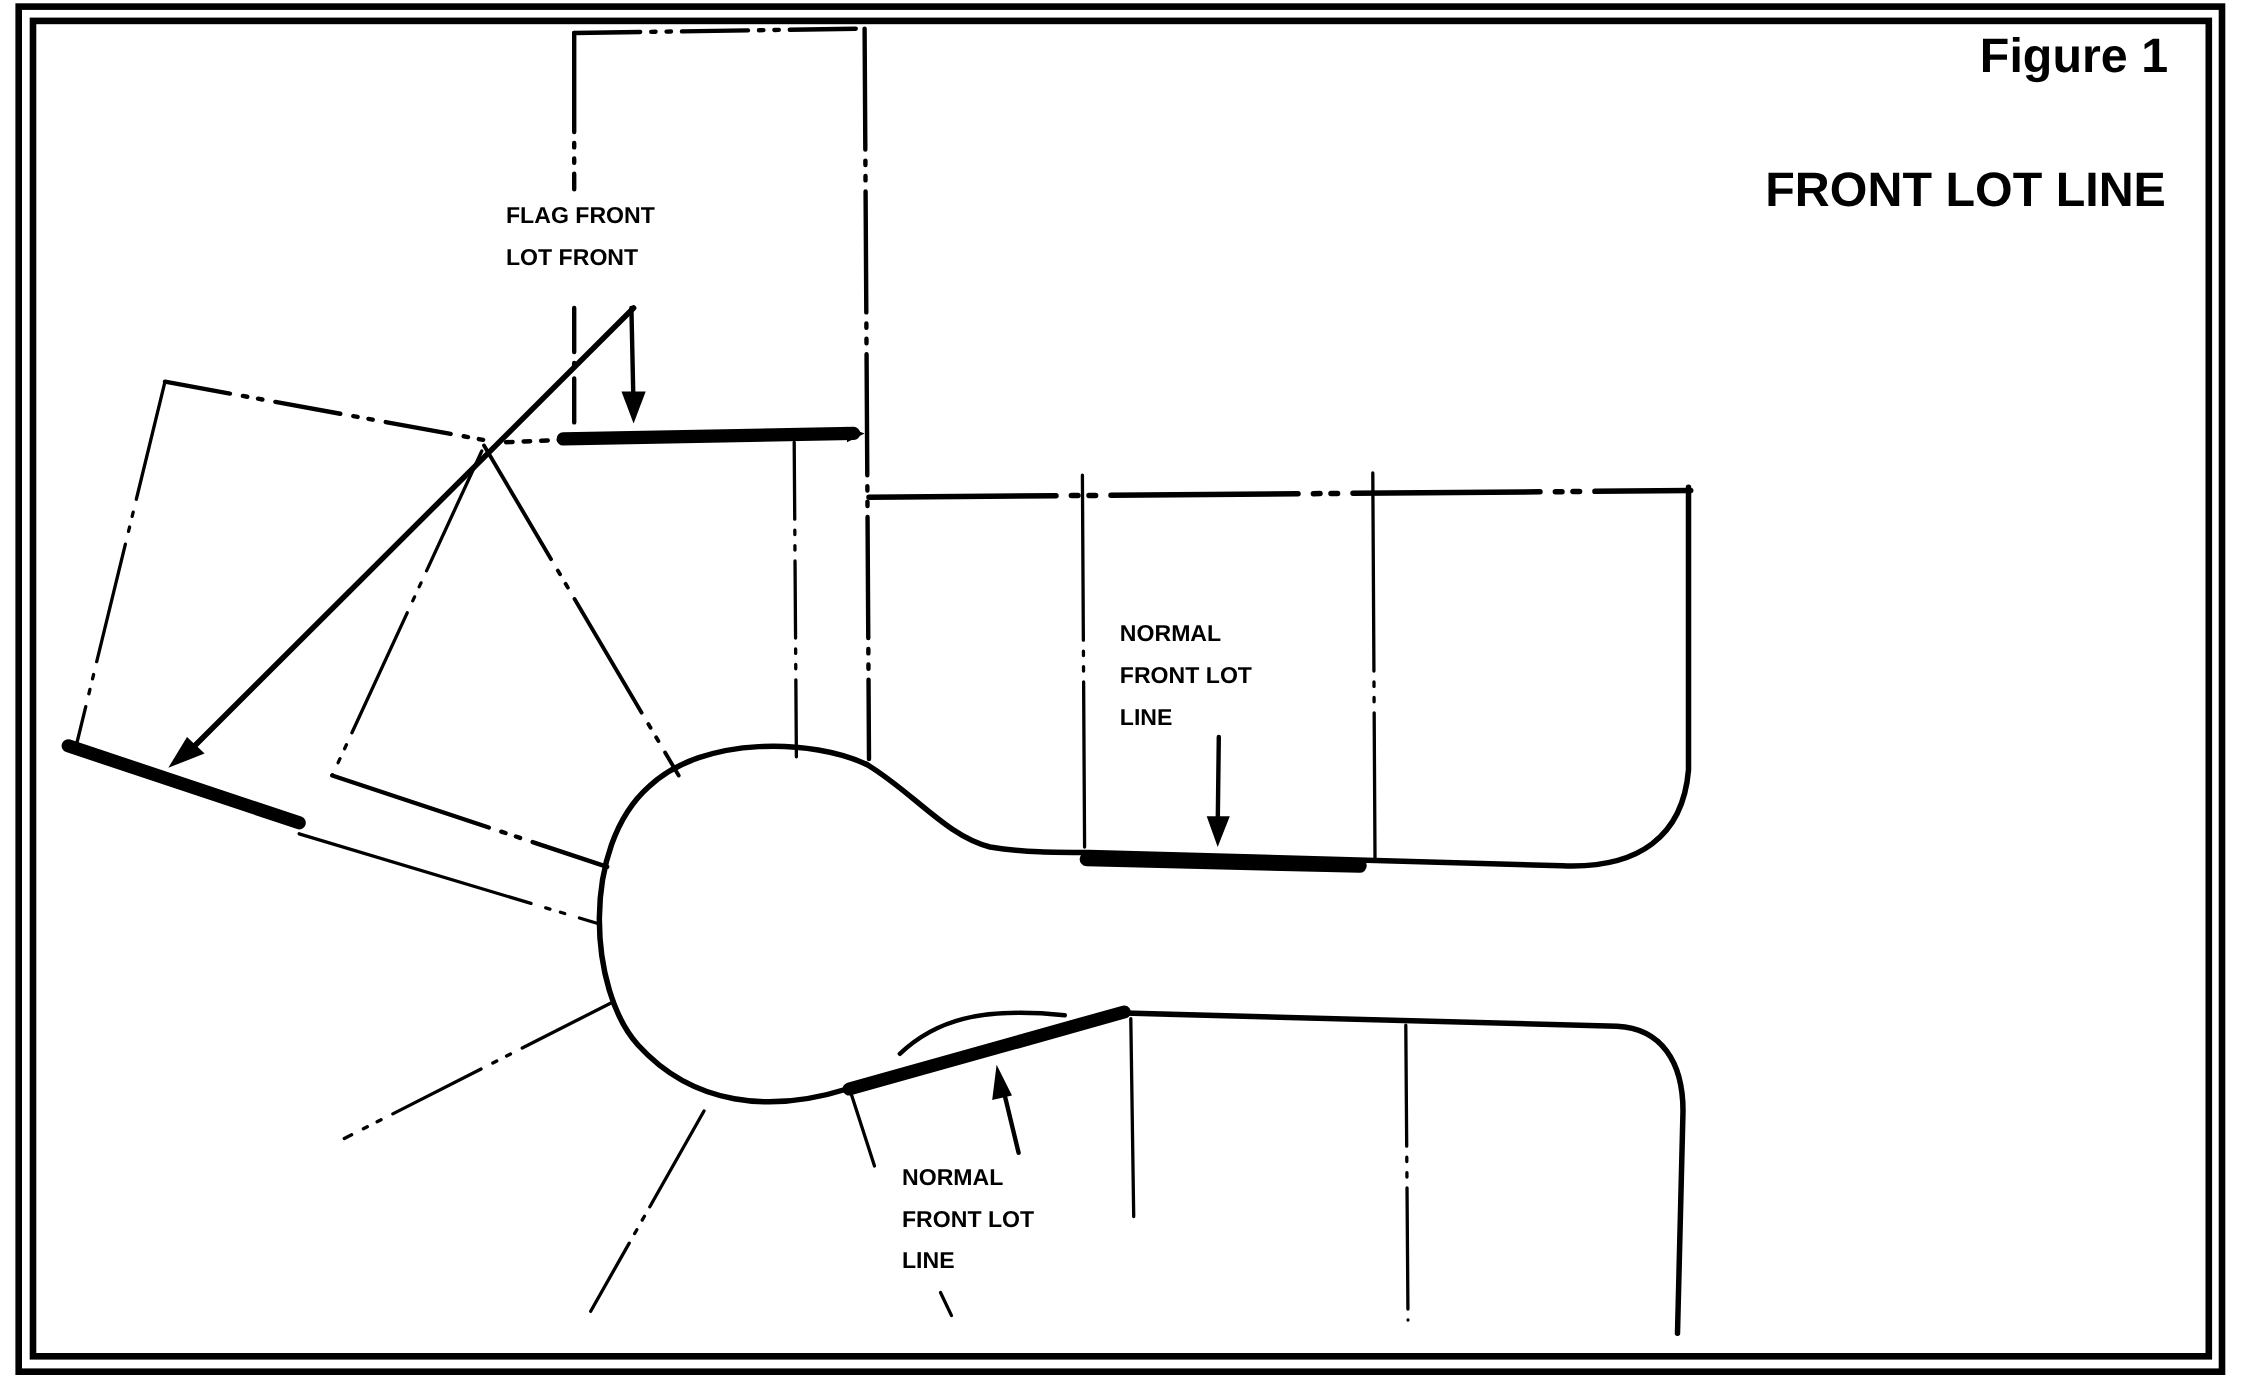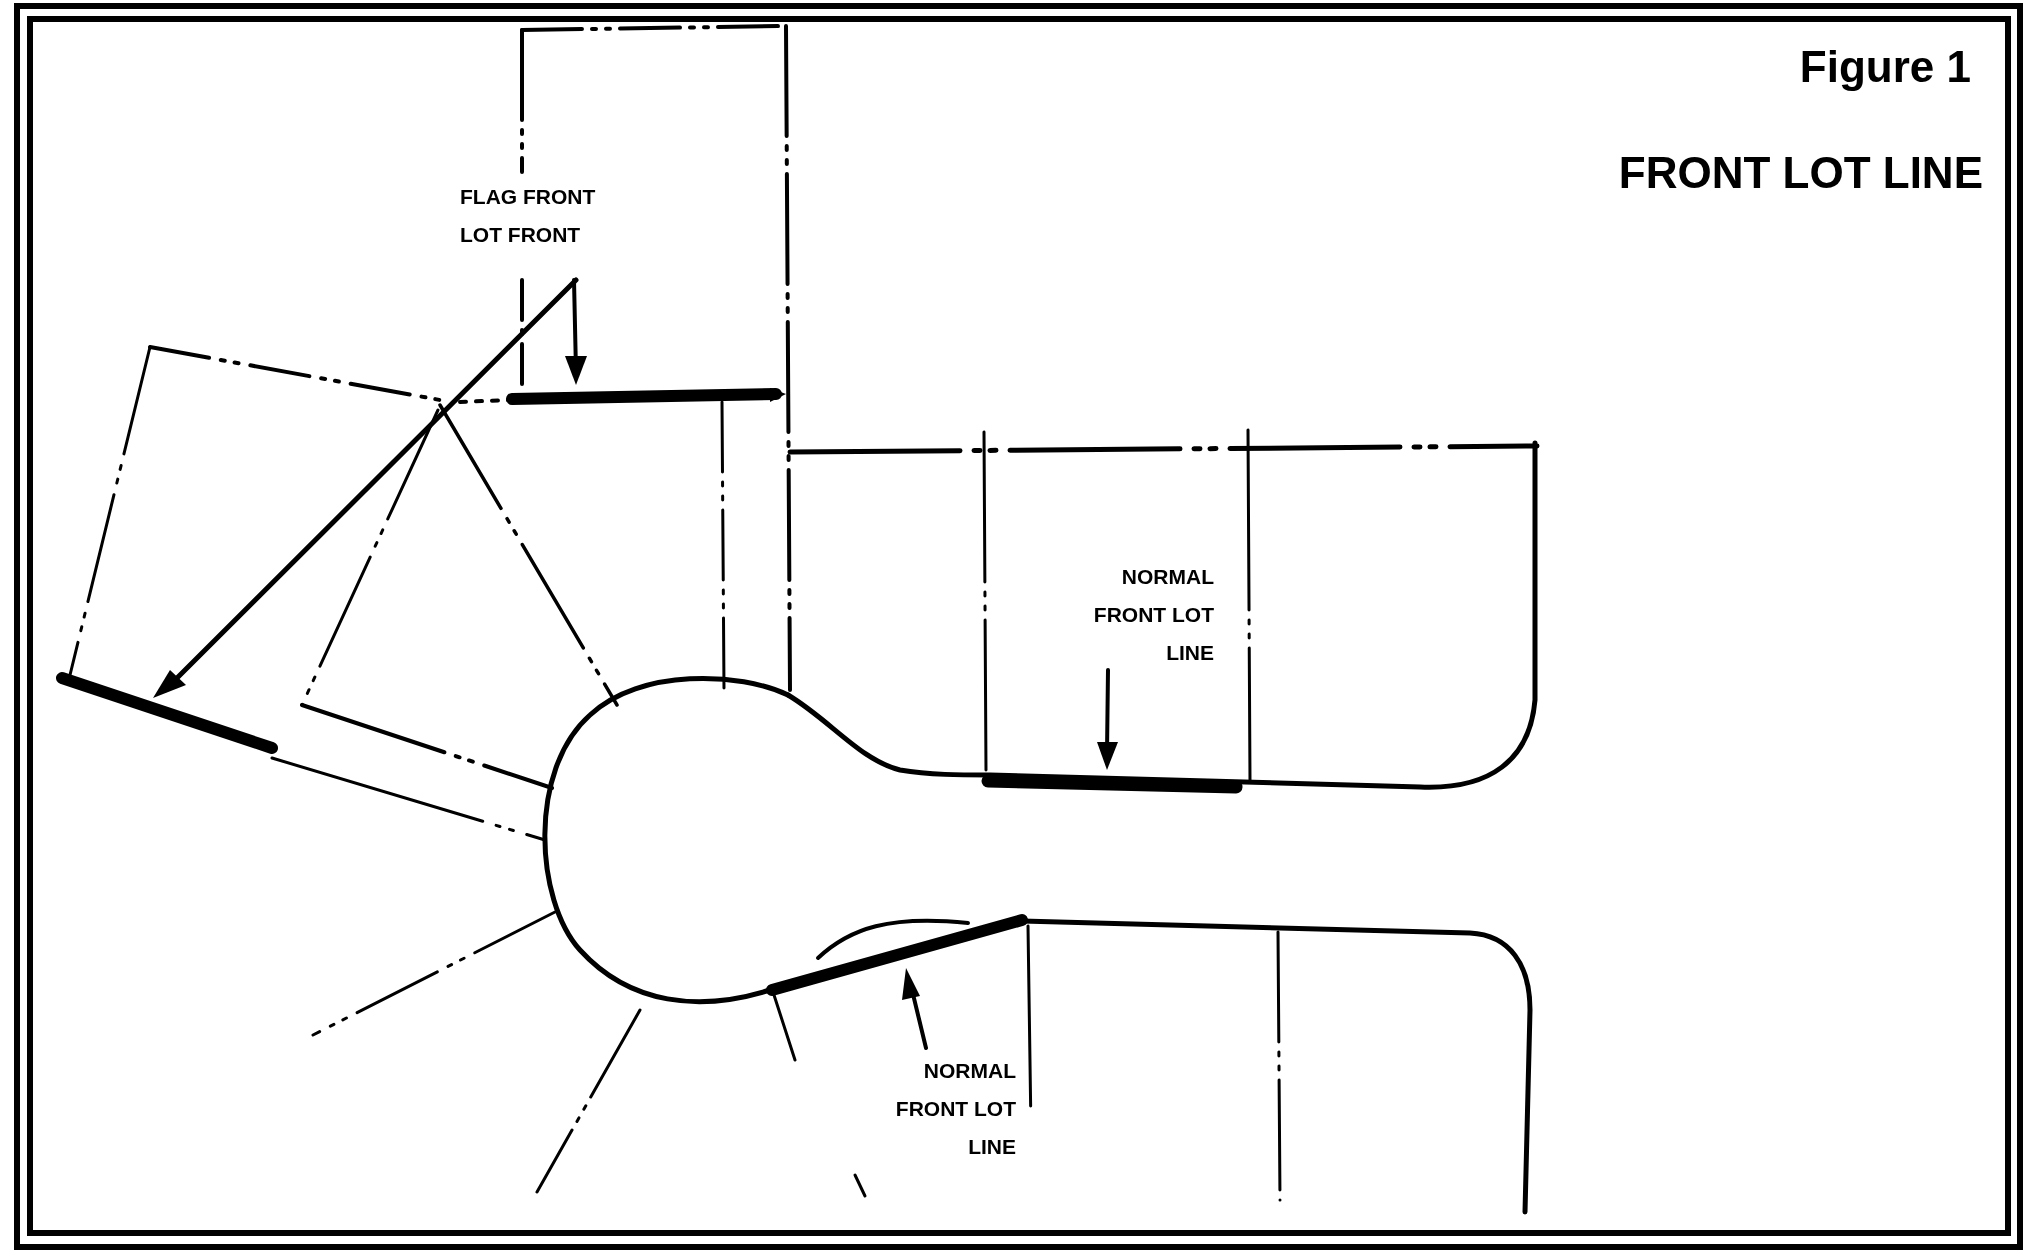--- a/index.html
+++ b/index.html
@@ -36,33 +36,33 @@
     width: 2037px; height: 1258px;
   }
   .label {
     position: absolute;
     font-weight: bold;
     color: #000;
     white-space: nowrap;
     line-height: 1.15;
   }
   .fig-num {
-    right: 66px; top: 42px;
+    right: 66px; top: 26px;
     font-size: 44px;
     text-align: right;
   }
   .fig-title {
-    right: 54px; top: 148px;
+    right: 68px; top: 148px;
     font-size: 44px;
   }
   .callout {
     font-size: 21px;
     line-height: 38px;
   }
-  .callout.center { text-align: right; }
+  .callout.center { text-align: left; }
   .flag-label  { left: 460px; top: 178px; text-align: left; }
   .normal-label{ left: 1018px; top: 558px; width: 196px; }
   .curved-label{ left: 820px; top: 1052px; width: 196px; }
   .line { fill: none; stroke: #000; stroke-linecap: round; stroke-linejoin: round; }
 </style>
 </head>
 <body>
 
 <div class="frame-outer"></div>
 <div class="frame-inner"></div>

